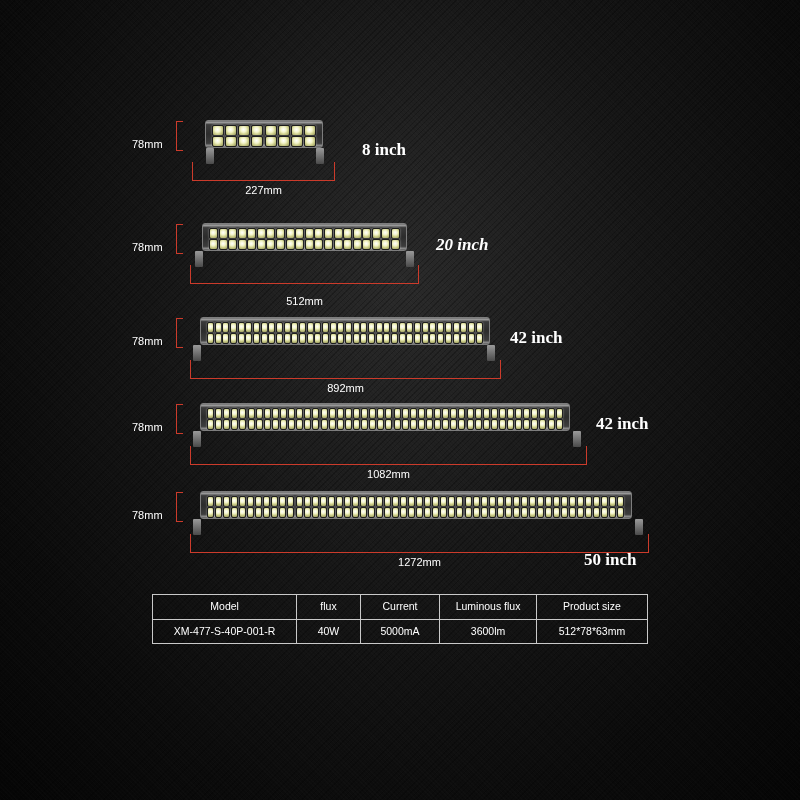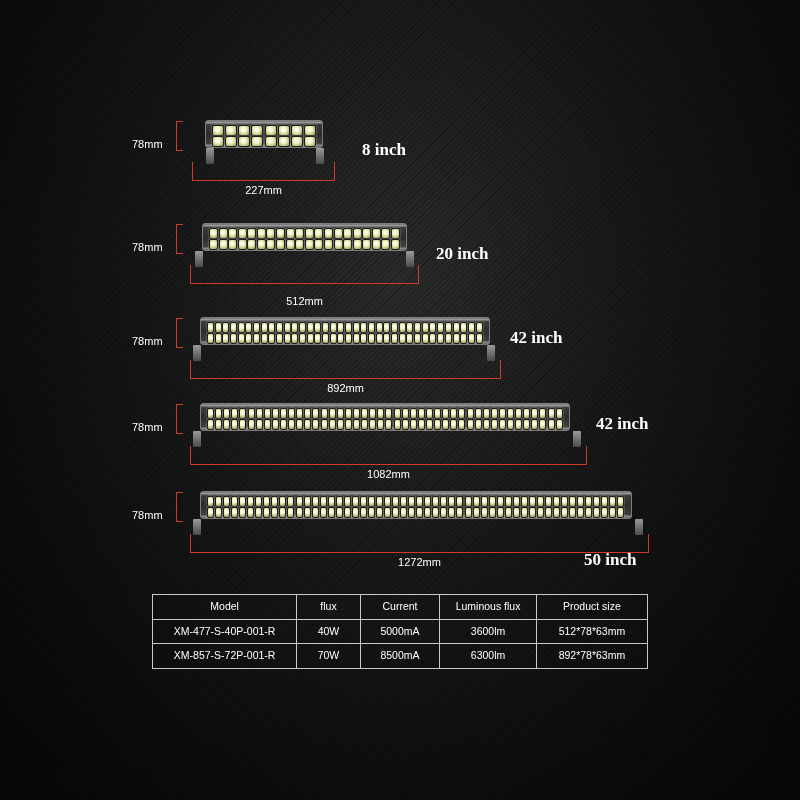--- a/index.html
+++ b/index.html
@@ -262,21 +262,21 @@
             <span class="led" style="width:7px;height:9px;"></span>
         </div>
       </div>
     </div>
 
     <div class="wtick" style="left:190px; top:265px; height:18px;"></div>
     <div class="wtick" style="left:418px; top:265px; height:18px;"></div>
     <div class="wline" style="left:190px; top:283px; width:229px;"></div>
     <div class="wlabel" style="left:190px; top:295px; width:229px;">512mm</div>
 
-    <div class="inchlabel" style="left:436px; top:244px;">20 inch</div>
+    <div class="inchlabel" style="left:436px; top:235px;font-style:italic;">20 inch</div>
   </div>
 
   <div class="bar-row">
     <div class="hbracket" style="left:176px; top:318px; height:28px;"></div>
     <div class="hlabel" style="left:132px; top:335px;">78mm</div>
 
     <div class="bracket" style="left:193px; top:345px; width:8px; height:16px;"></div>
     <div class="bracket" style="left:487px; top:345px; width:8px; height:16px;"></div>
 
     <div class="lightbar" style="left:200px; top:317px; width:290px; height:28px;">
@@ -619,23 +619,16 @@
       </tr>
     </thead>
     <tbody>
       <tr>
         <td class="model">XM-477-S-40P-001-R</td>
         <td class="power">40W</td>
         <td class="current">5000mA</td>
         <td class="flux">3600lm</td>
         <td class="size">512*78*63mm</td>
       </tr>
-      <tr>
-        <td class="model">XM-857-S-72P-001-R</td>
-        <td class="power">70W</td>
-        <td class="current">8500mA</td>
-        <td class="flux">6300lm</td>
-        <td class="size">892*78*63mm</td>
-      </tr>
     </tbody>
   </table>
 
 </div>
 
 </body></html>

